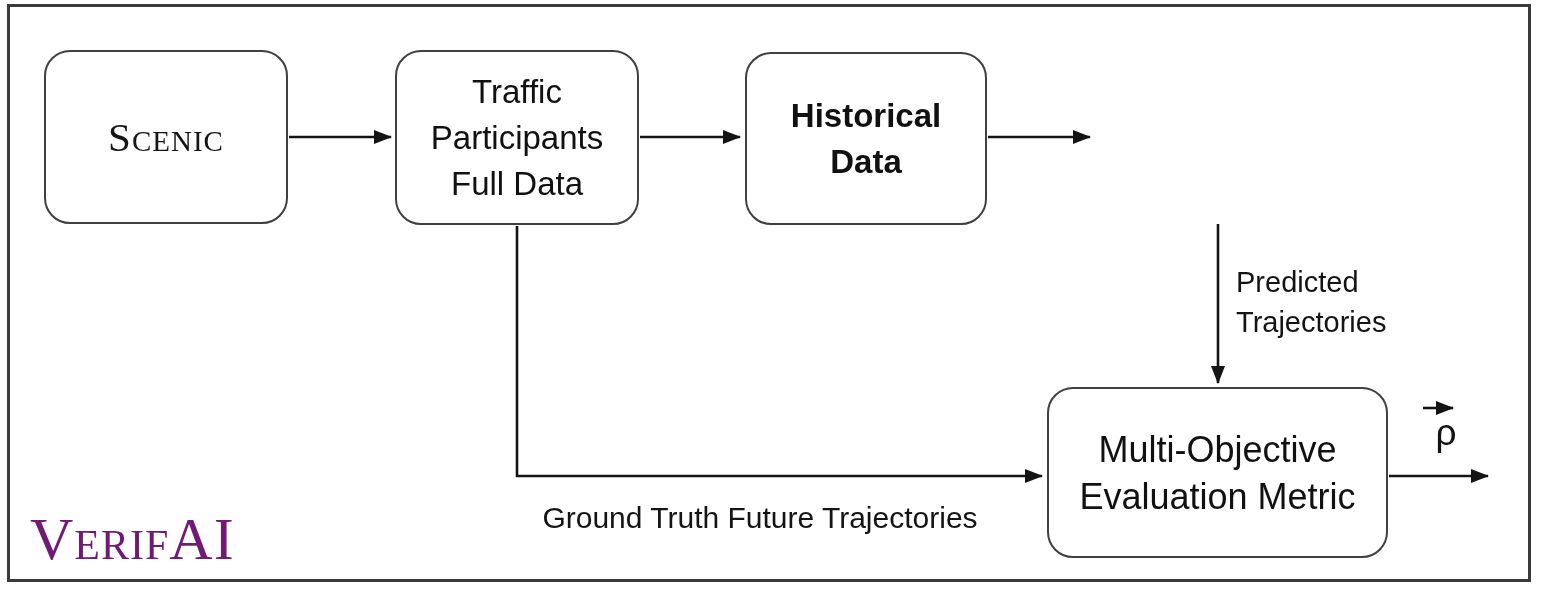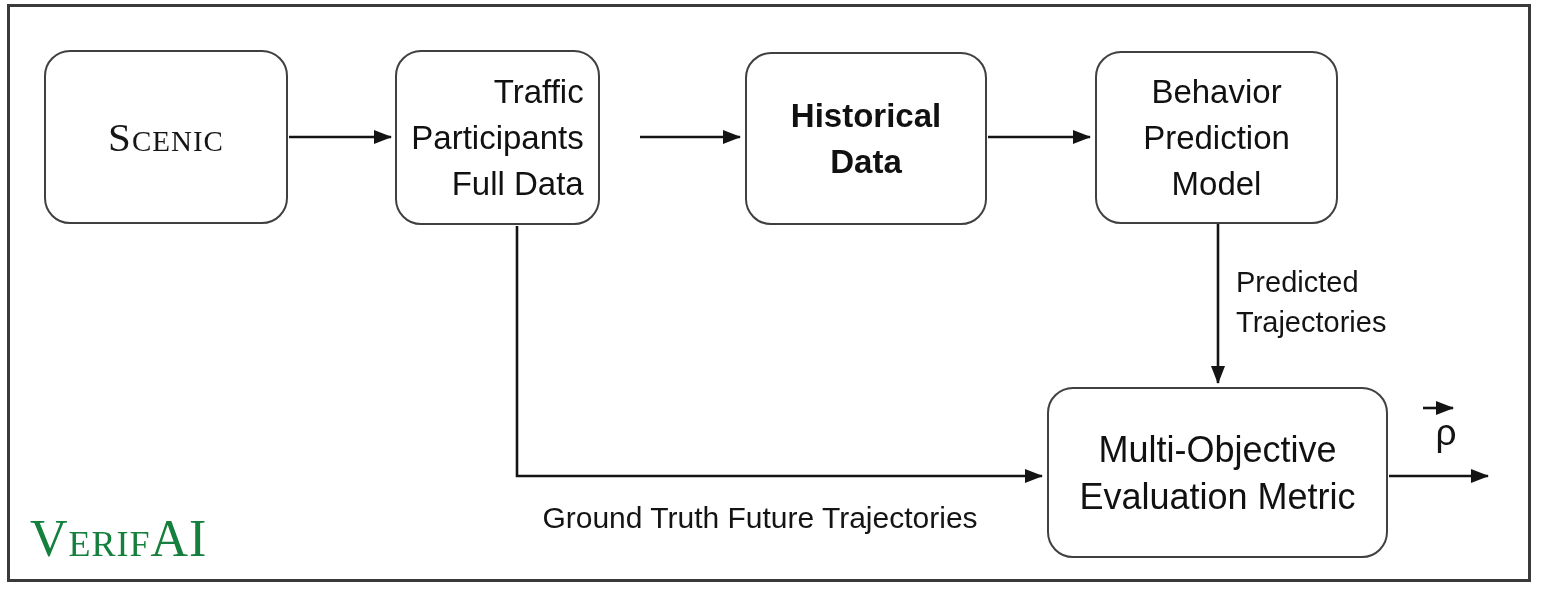--- a/index.html
+++ b/index.html
@@ -75,24 +75,24 @@
     left: 505px; top: 498px;
     width: 510px;
     text-align: center;
     font-size: 30px;
   }
   .watermark {
     position: absolute;
     left: 30px; top: 515px;
     font-family: "Liberation Serif", serif;
     font-variant: small-caps;
-    font-size: 52px;
+    font-size: 60px;
     line-height: 48px;
     letter-spacing: 1px;
-    color: #15803d;
+    color: #701a75;
   }
   .rho-symbol {
     position: absolute;
     left: 1424px; top: 412px;
     width: 44px;
     text-align: center;
     font-size: 37px;
     line-height: 42px;
     color: #141414;
   }
@@ -116,31 +116,28 @@
     <line x1="1218" y1="224" x2="1218" y2="383" stroke="#141414" stroke-width="2.6" marker-end="url(#arrowhead)"></line>
     <polyline points="517,226 517,476 1042,476" fill="none" stroke="#141414" stroke-width="2.6" marker-end="url(#arrowhead)"></polyline>
     <line x1="1389" y1="476" x2="1488" y2="476" stroke="#141414" stroke-width="2.6" marker-end="url(#arrowhead)"></line>
     <line x1="1423" y1="408" x2="1453" y2="408" stroke="#141414" stroke-width="2.6" marker-end="url(#arrowhead)"></line>
   </svg>
 
   <div class="node" style="left:44px; top:50px; width:244px; height:174px;">
     <span class="scenic-line1">Scenic</span>
   </div>
 
-  <div class="node" style="left:395px; top:50px; width:205px; height:175px;text-align:right;">
+  <div class="node" style="left:395px; top:50px; width:244px; height:175px;">
     <span class="node-label">Traffic Participants Full Data</span>
   </div>
 
   <div class="node" style="left:745px; top:52px; width:242px; height:173px;font-weight:bold;">
     <span class="node-label">Historical Data</span>
   </div>
 
-  <div class="node" style="left:1095px; top:51px; width:243px; height:173px;">
-    <span class="node-label">Behavior Prediction Model</span>
-  </div>
 
   <div class="node node-metric" style="left:1047px; top:387px; width:341px; height:171px;">
     <span class="node-label">Multi-Objective Evaluation Metric</span>
   </div>
 
   <div class="edge-label label-predicted">Predicted Trajectories</div>
 
   <div class="edge-label label-ground-truth">Ground Truth Future Trajectories</div>
 
   <div class="rho-symbol">ρ</div>

